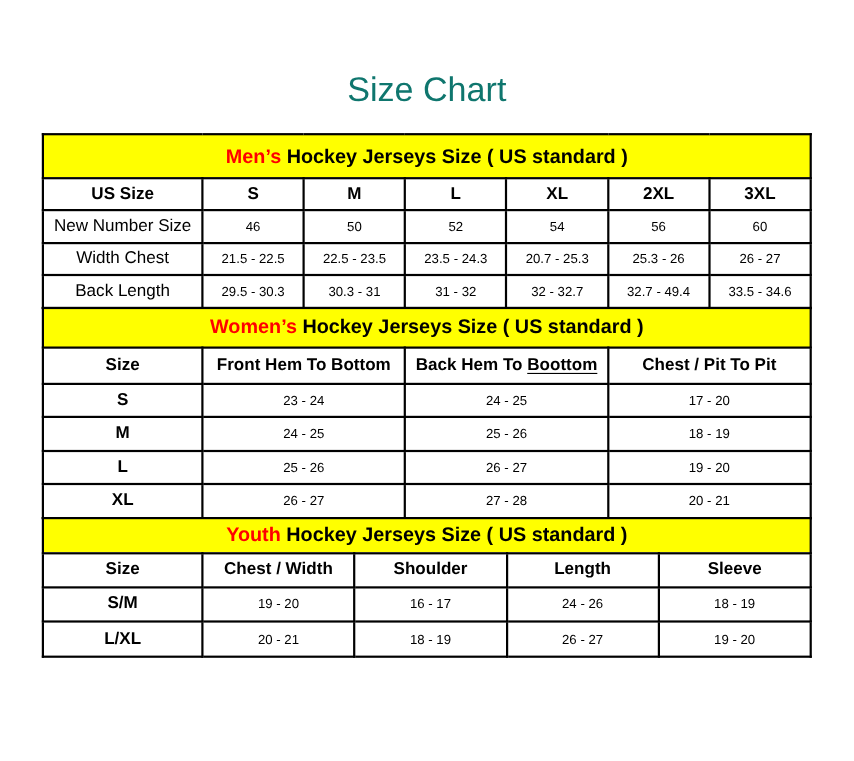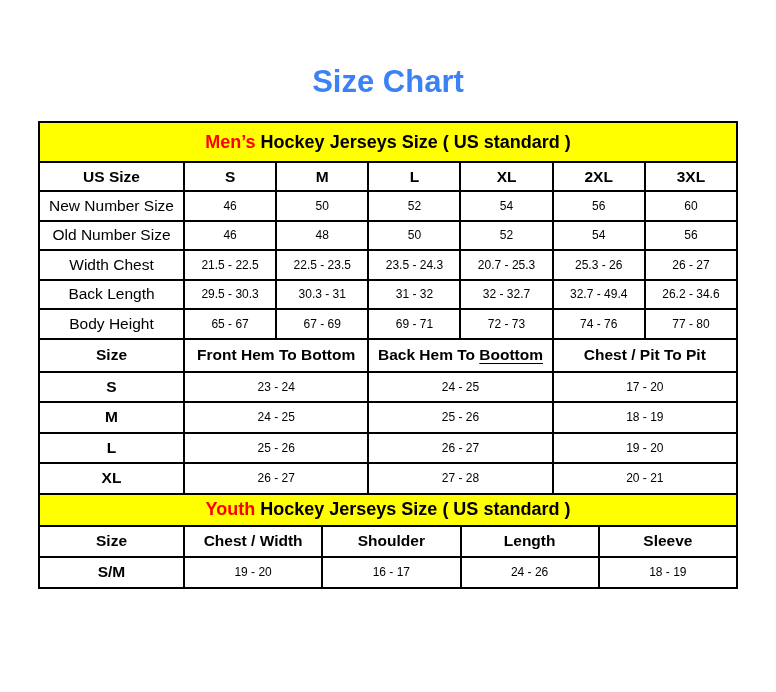--- a/index.html
+++ b/index.html
@@ -15,23 +15,23 @@
     background: #ffffff;
     overflow: hidden;
   }
   .page-title {
     position: absolute;
     top: 64px;
     left: 0;
     width: 100%;
     margin: 0;
     text-align: center;
-    color: #3b82f6;
+    color: #0f766e;
     font-size: 31px;
-    font-weight: bold;
+    font-weight: normal;
     letter-spacing: 0px;
   }
   .chart {
     position: absolute;
     left: 38px;
     top: 121px;
     width: 700px;
   }
   table {
     border-collapse: collapse;
@@ -115,66 +115,51 @@
       <tr class="datarow">
         <td class="rowlabel">New Number Size</td>
         <td class="val">46</td>
         <td class="val">50</td>
         <td class="val">52</td>
         <td class="val">54</td>
         <td class="val">56</td>
         <td class="val">60</td>
       </tr>
       <tr class="datarow">
-        <td class="rowlabel">Old Number Size</td>
-        <td class="val">46</td>
-        <td class="val">48</td>
-        <td class="val">50</td>
-        <td class="val">52</td>
-        <td class="val">54</td>
-        <td class="val">56</td>
-      </tr>
-      <tr class="datarow">
         <td class="rowlabel">Width Chest</td>
         <td class="val">21.5 - 22.5</td>
         <td class="val">22.5 - 23.5</td>
         <td class="val">23.5 - 24.3</td>
         <td class="val">20.7 - 25.3</td>
         <td class="val">25.3 - 26</td>
         <td class="val">26 - 27</td>
       </tr>
       <tr class="datarow">
         <td class="rowlabel">Back Length</td>
         <td class="val">29.5 - 30.3</td>
         <td class="val">30.3 - 31</td>
         <td class="val">31 - 32</td>
         <td class="val">32 - 32.7</td>
         <td class="val">32.7 - 49.4</td>
-        <td class="val">26.2 - 34.6</td>
-      </tr>
-      <tr class="datarow">
-        <td class="rowlabel">Body Height</td>
-        <td class="val">65 - 67</td>
-        <td class="val">67 - 69</td>
-        <td class="val">69 - 71</td>
-        <td class="val">72 - 73</td>
-        <td class="val">74 - 76</td>
-        <td class="val">77 - 80</td>
+        <td class="val">33.5 - 34.6</td>
       </tr>
     </tbody>
       </table>
 
     <table class="t-women">
       <colgroup>
         <col style="width:145px">
           <col>
           <col>
           <col>
       </colgroup>
       <tbody>
+          <tr class="band-row">
+        <td colspan="4"><span class="hl">Women’s</span><span> Hockey Jerseys Size ( US standard )</span></td>
+      </tr>
       <tr class="colhead">
         <th>Size</th>
         <th>Front Hem To Bottom</th>
         <th><span>Back Hem To </span><span class="misspell">Boottom</span></th>
         <th>Chest / Pit To Pit</th>
       </tr>
       <tr class="datarow">
         <td class="rowlabel-bold">S</td>
         <td class="val">23 - 24</td>
         <td class="val">24 - 25</td>
@@ -220,17 +205,24 @@
         <th>Length</th>
         <th>Sleeve</th>
       </tr>
       <tr class="datarow">
         <td class="rowlabel-bold">S/M</td>
         <td class="val">19 - 20</td>
         <td class="val">16 - 17</td>
         <td class="val">24 - 26</td>
         <td class="val">18 - 19</td>
       </tr>
+      <tr class="datarow">
+        <td class="rowlabel-bold">L/XL</td>
+        <td class="val">20 - 21</td>
+        <td class="val">18 - 19</td>
+        <td class="val">26 - 27</td>
+        <td class="val">19 - 20</td>
+      </tr>
     </tbody>
       </table>
 
   </div>
 </div>
 
 </body></html>

